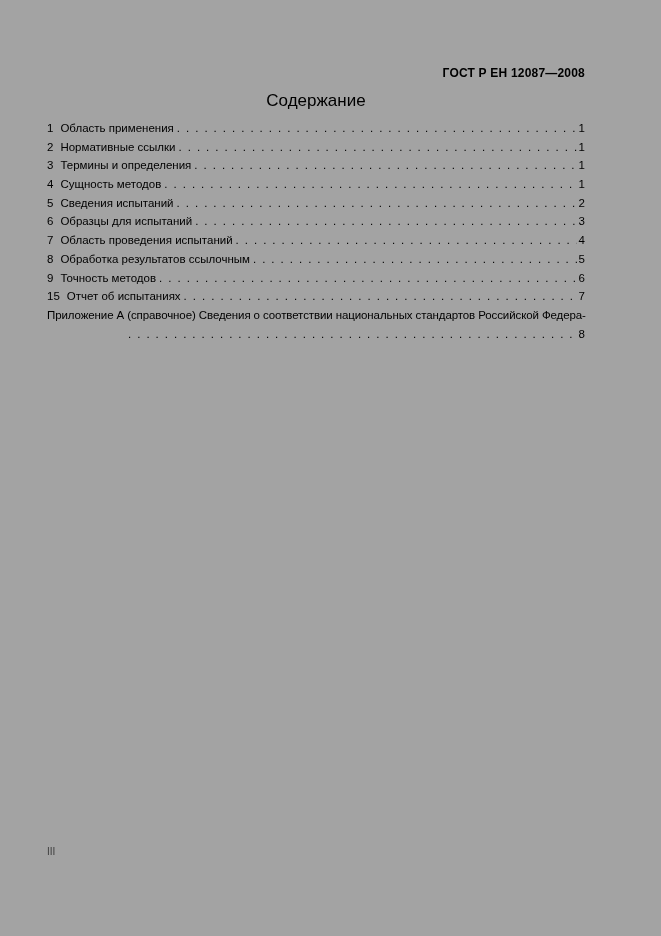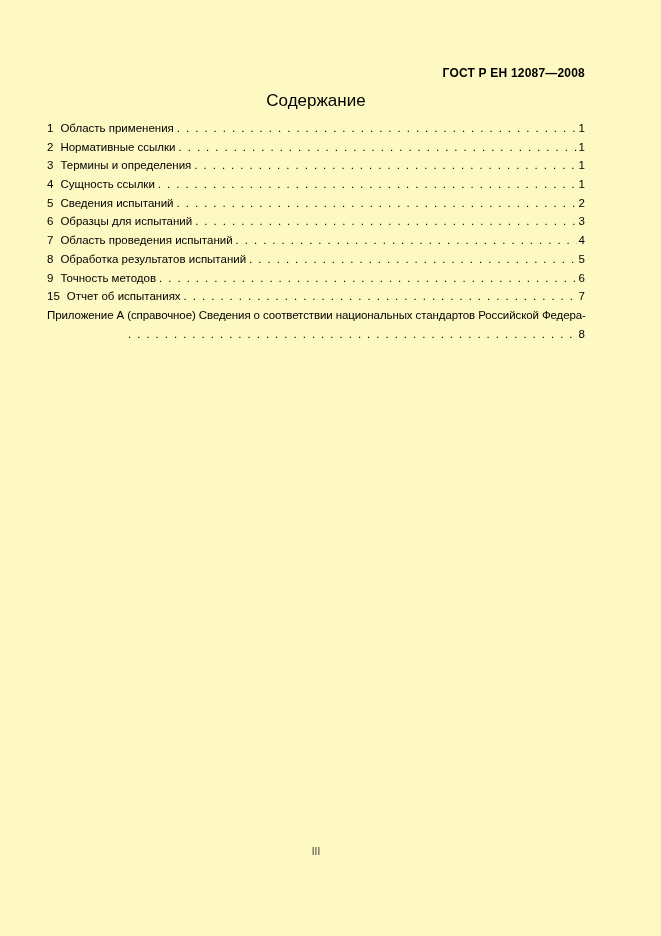--- a/index.html
+++ b/index.html
@@ -4,21 +4,21 @@
 <style>
   html, body {
     margin: 0;
     padding: 0;
     background: #ffffff;
   }
   .page {
     position: relative;
     width: 661px;
     height: 936px;
-    background: #fef9c3;
+    background: #a3a3a3;
     font-family: "Liberation Sans", "DejaVu Sans", sans-serif;
     color: #000000;
     overflow: hidden;
   }
   .doc-header {
     position: absolute;
     top: 66px;
     left: 47px;
     width: 538px;
     text-align: right;
@@ -83,21 +83,21 @@
     letter-spacing: -0.1px;
   }
   .appendix-l2 {
     padding-left: 78px;
   }
   .folio {
     position: absolute;
     top: 846px;
     left: 47px;
     width: 538px;
-    text-align: center;
+    text-align: left;
     font-size: 10px;
     color: #3d3d3d;
     line-height: 12px;
   }
 </style>
 </head>
 <body>
 
 <div class="page">
 
@@ -120,21 +120,21 @@
         <span class="toc-page">1</span>
       </div>
       <div class="toc-row">
         <span class="toc-num">3</span>
         <span class="toc-title-text">Термины и определения</span>
         <span class="leader"></span>
         <span class="toc-page">1</span>
       </div>
       <div class="toc-row">
         <span class="toc-num">4</span>
-        <span class="toc-title-text">Сущность ссылки</span>
+        <span class="toc-title-text">Сущность методов</span>
         <span class="leader"></span>
         <span class="toc-page">1</span>
       </div>
       <div class="toc-row">
         <span class="toc-num">5</span>
         <span class="toc-title-text">Сведения испытаний</span>
         <span class="leader"></span>
         <span class="toc-page">2</span>
       </div>
       <div class="toc-row">
@@ -144,21 +144,21 @@
         <span class="toc-page">3</span>
       </div>
       <div class="toc-row">
         <span class="toc-num">7</span>
         <span class="toc-title-text">Область проведения испытаний</span>
         <span class="leader"></span>
         <span class="toc-page">4</span>
       </div>
       <div class="toc-row">
         <span class="toc-num">8</span>
-        <span class="toc-title-text">Обработка результатов испытаний</span>
+        <span class="toc-title-text">Обработка результатов ссылочным</span>
         <span class="leader"></span>
         <span class="toc-page">5</span>
       </div>
       <div class="toc-row">
         <span class="toc-num">9</span>
         <span class="toc-title-text">Точность методов</span>
         <span class="leader"></span>
         <span class="toc-page">6</span>
       </div>
       <div class="toc-row">

